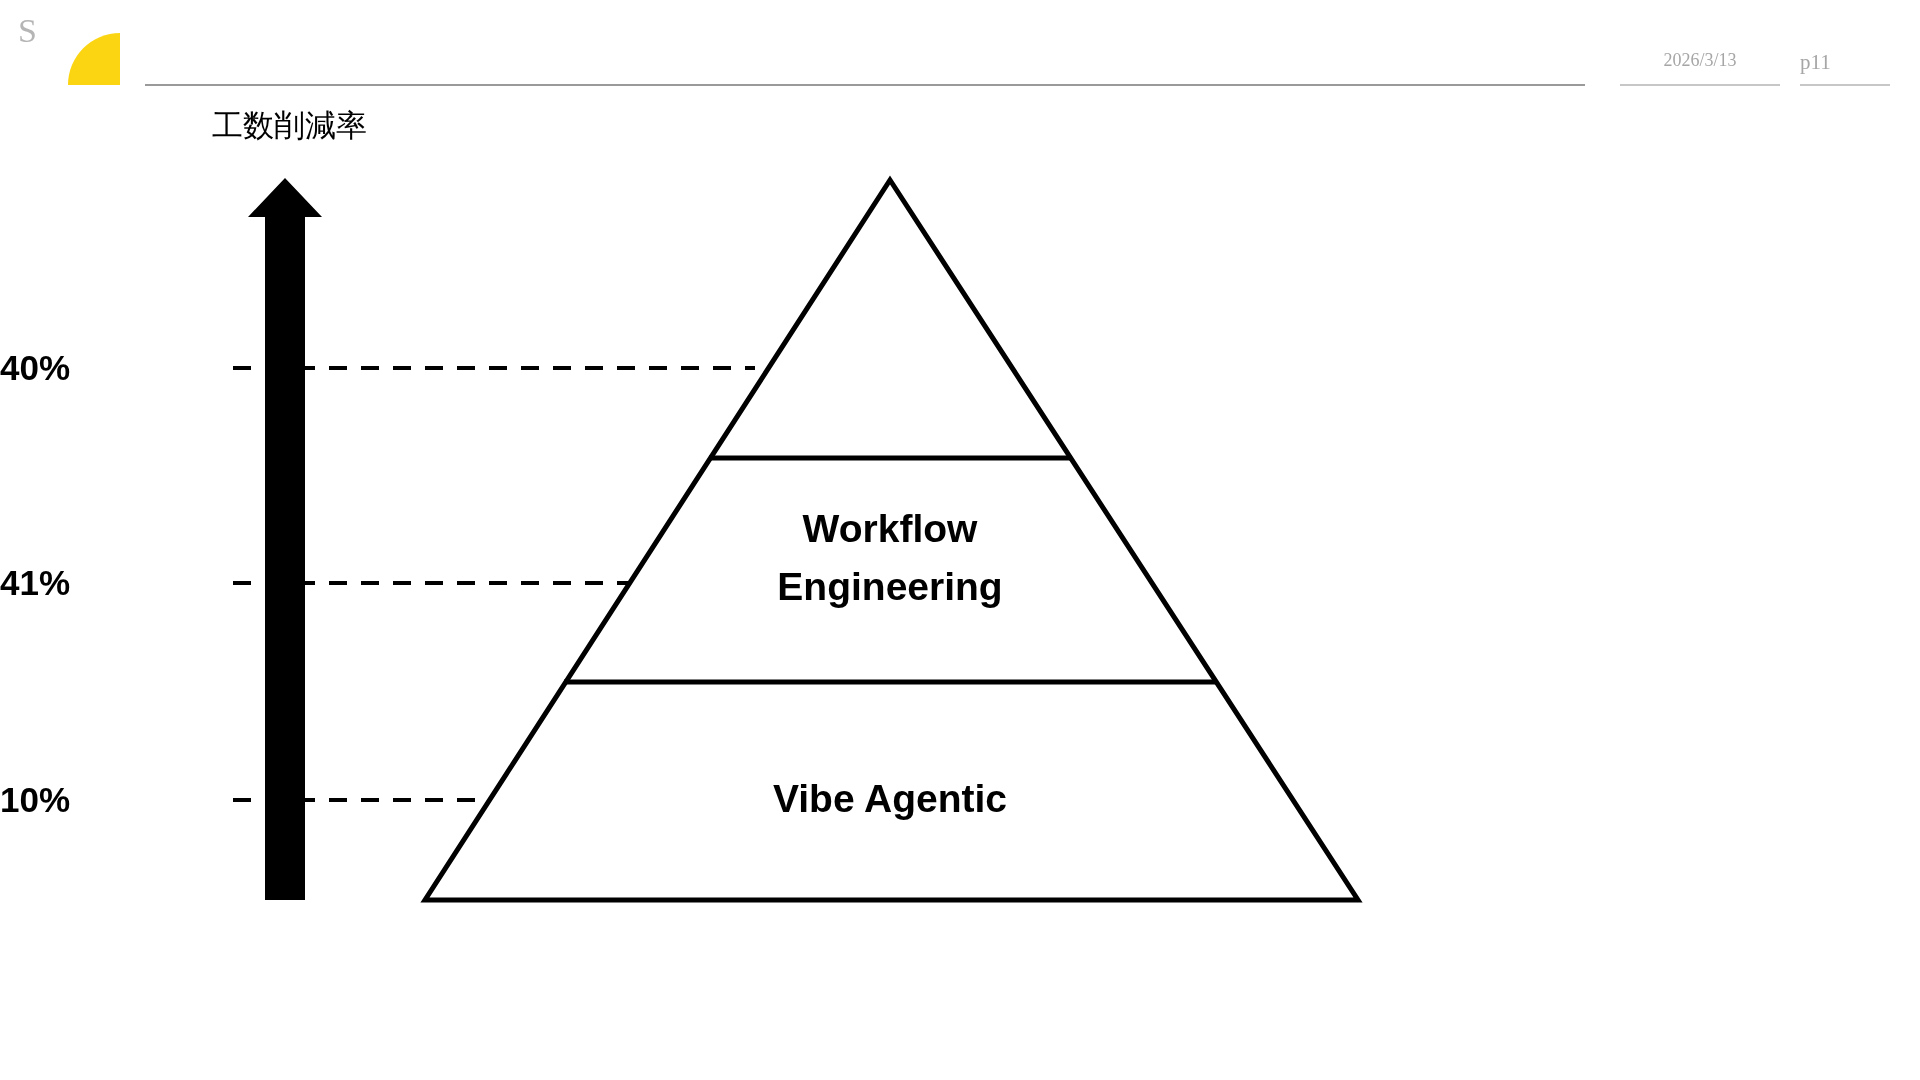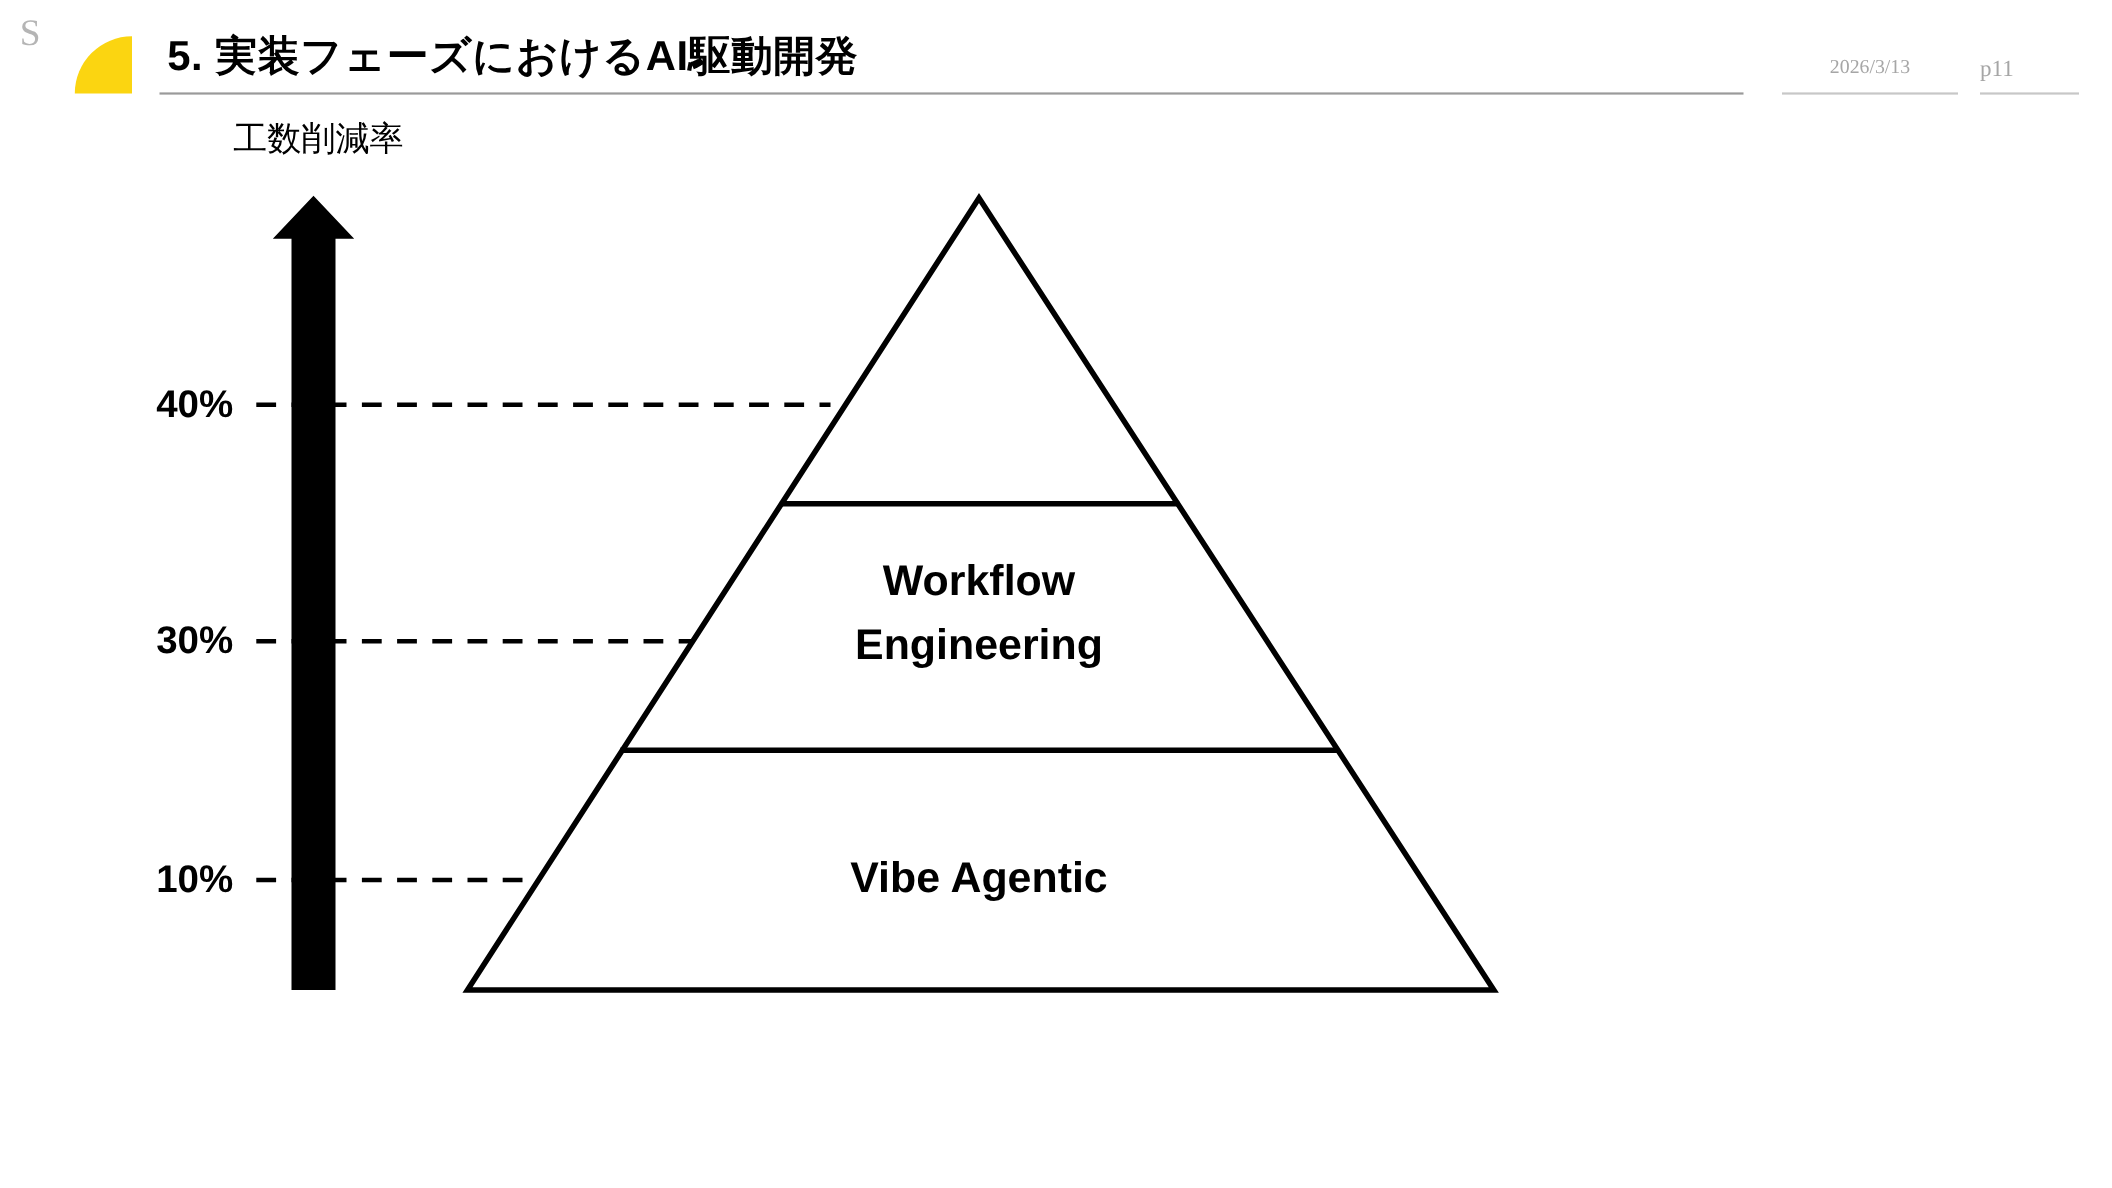--- a/index.html
+++ b/index.html
@@ -125,21 +125,20 @@
     line-height: 31px;
     white-space: nowrap;
     color: #000;
   }
   .tick-label {
     position: absolute;
     font-size: 35px;
     font-weight: bold;
     line-height: 35px;
     white-space: nowrap;
-    text-align: right;
     color: #000;
   }
   .tier-label {
     position: absolute;
     font-size: 39px;
     font-weight: bold;
     line-height: 58px;
     text-align: center;
     white-space: pre-line;
     color: #000;
@@ -158,21 +157,20 @@
 <body>
 
 <div id="slide">
 
   <div id="header">
 
     <div id="corner-mark">S</div>
 
     <div id="title-badge"></div>
 
-    <div id="title-text">5. 実装フェーズにおけるAI駆動開発</div>
 
     <div id="title-rule"></div>
 
     <div id="header-date">2026/3/13</div>
     <div id="header-date-rule"></div>
 
     <div id="header-page">p11</div>
     <div id="header-page-rule"></div>
   </div>
 
@@ -194,21 +192,21 @@
 
       <line x1="709" y1="348" x2="1072" y2="348" stroke="#000000" stroke-width="5"></line>
 
       <line x1="564" y1="572" x2="1216" y2="572" stroke="#000000" stroke-width="5"></line>
     </svg>
 
     <div class="axis-caption" style="left:212px; top:0px;">工数削減率</div>
 
     <div class="tick-label" style="left:0px; top:240px; width:212px;">40%</div>
 
-    <div class="tick-label" style="left:0px; top:455px; width:212px;">30%</div>
+    <div class="tick-label" style="left:0px; top:455px; width:212px;">41%</div>
 
     <div class="tick-label" style="left:0px; top:672px; width:212px;">10%</div>
 
 
     <div class="tier-label" style="left:660px; top:390px; width:460px;">Workflow
 Engineering</div>
 
     <div class="tier-label" style="left:660px; top:660px; width:460px;">Vibe Agentic</div>
 
   </div>

